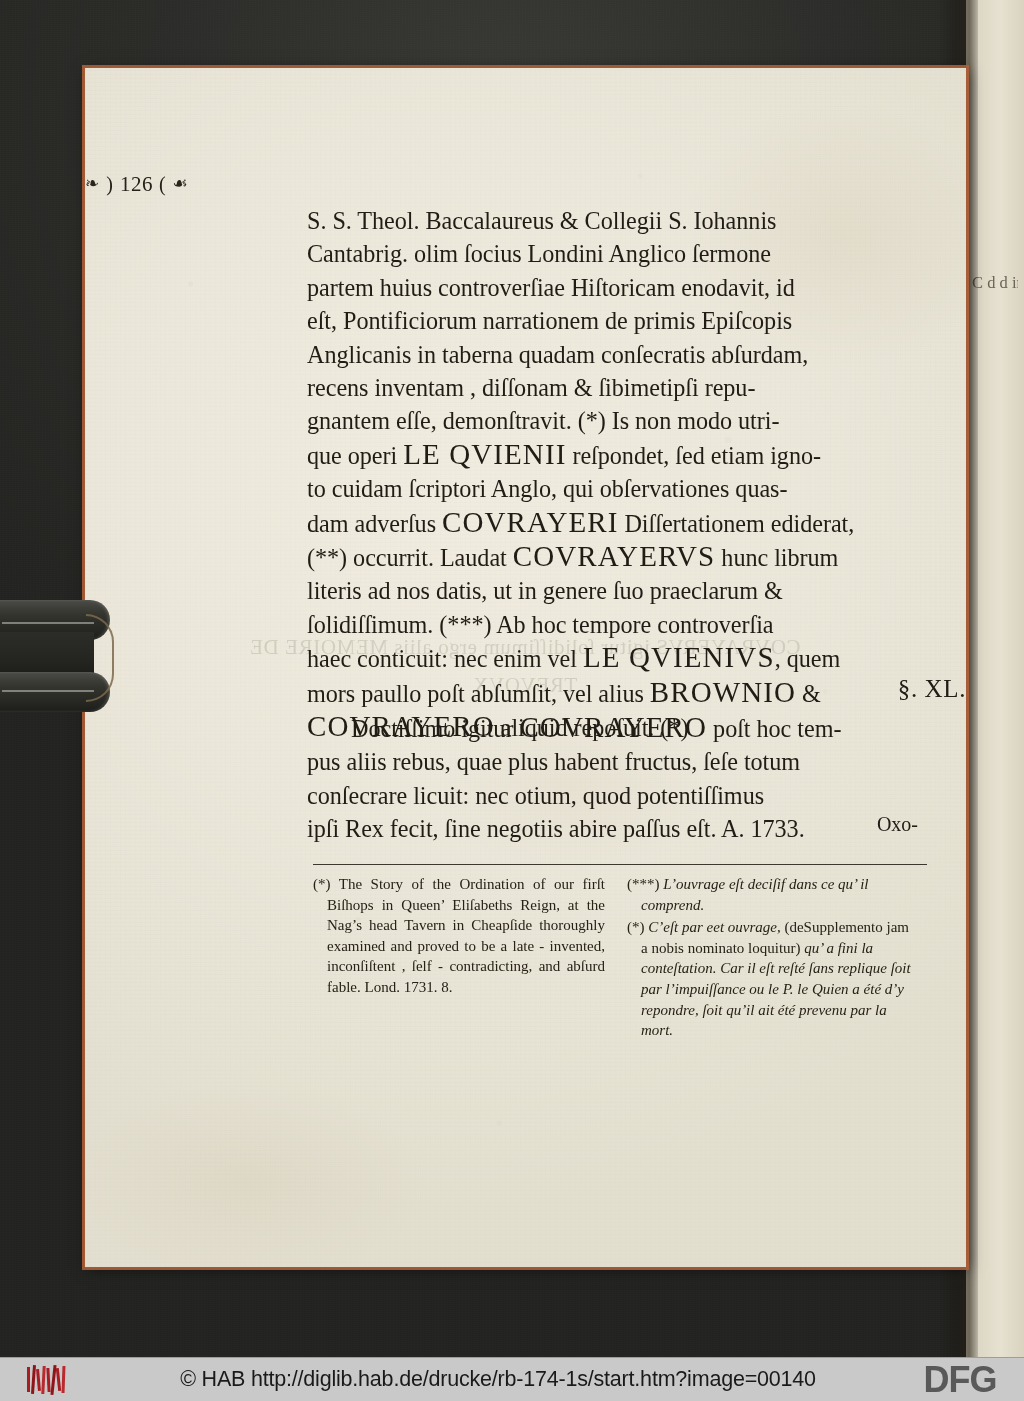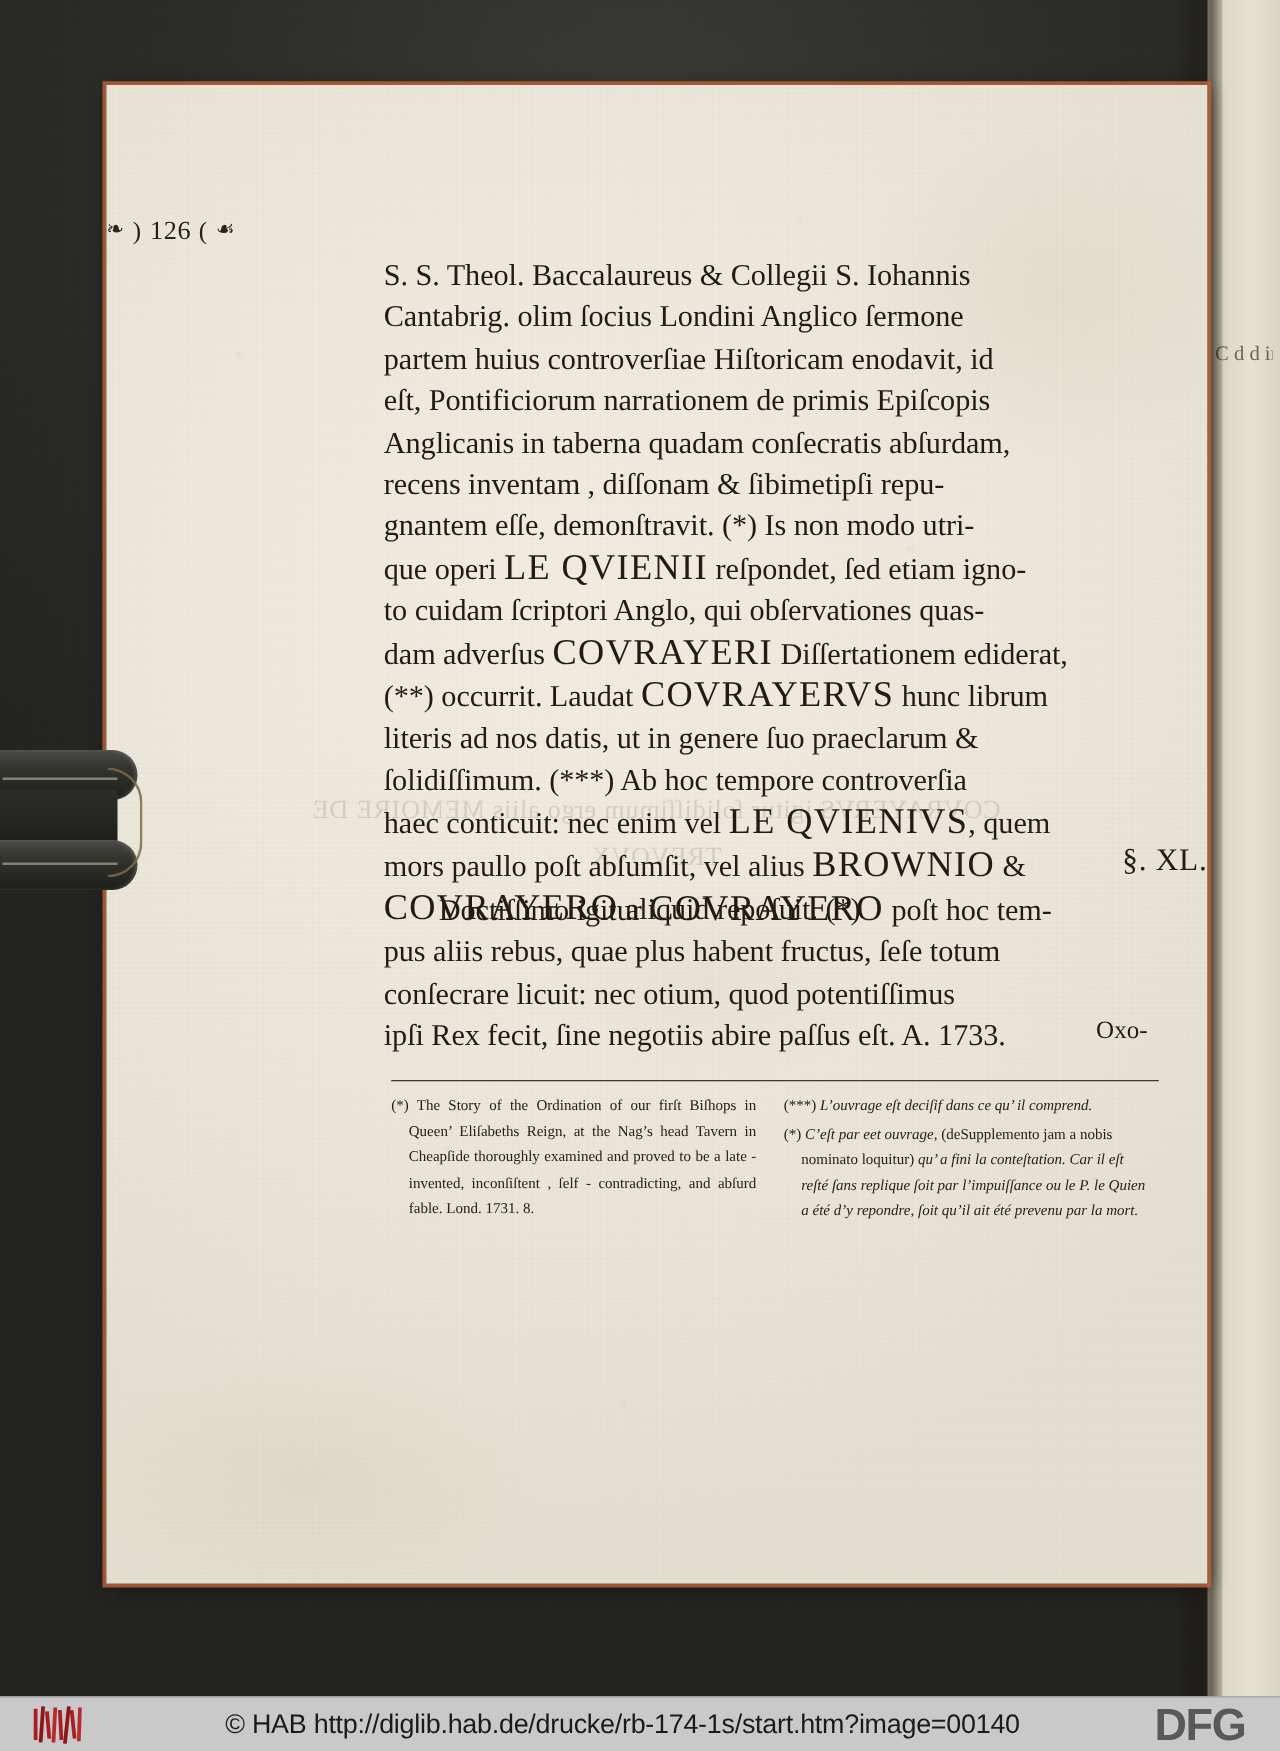--- a/index.html
+++ b/index.html
@@ -269,21 +269,21 @@
   #footnotes {
     position: absolute;
     left: 228px;
     top: 806px;
     width: 620px;
     display: flex;
     gap: 22px;
   }
   .fn-col {
     width: 292px;
-    font-size: 12px;
+    font-size: 15px;
     line-height: 20.6px;
     color: #272116;
   }
   .fn-col.left { text-align: justify; }
   .fn-col.right { text-align: left; }
   .fn-item {
     margin-bottom: 2px;
     text-indent: -14px;
     padding-left: 14px;
     white-space: pre-line;

